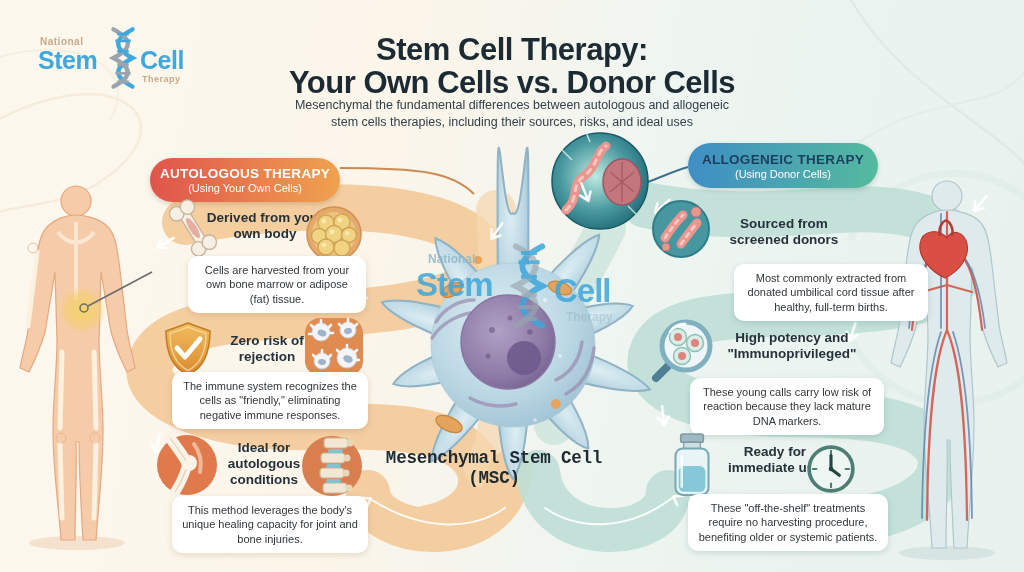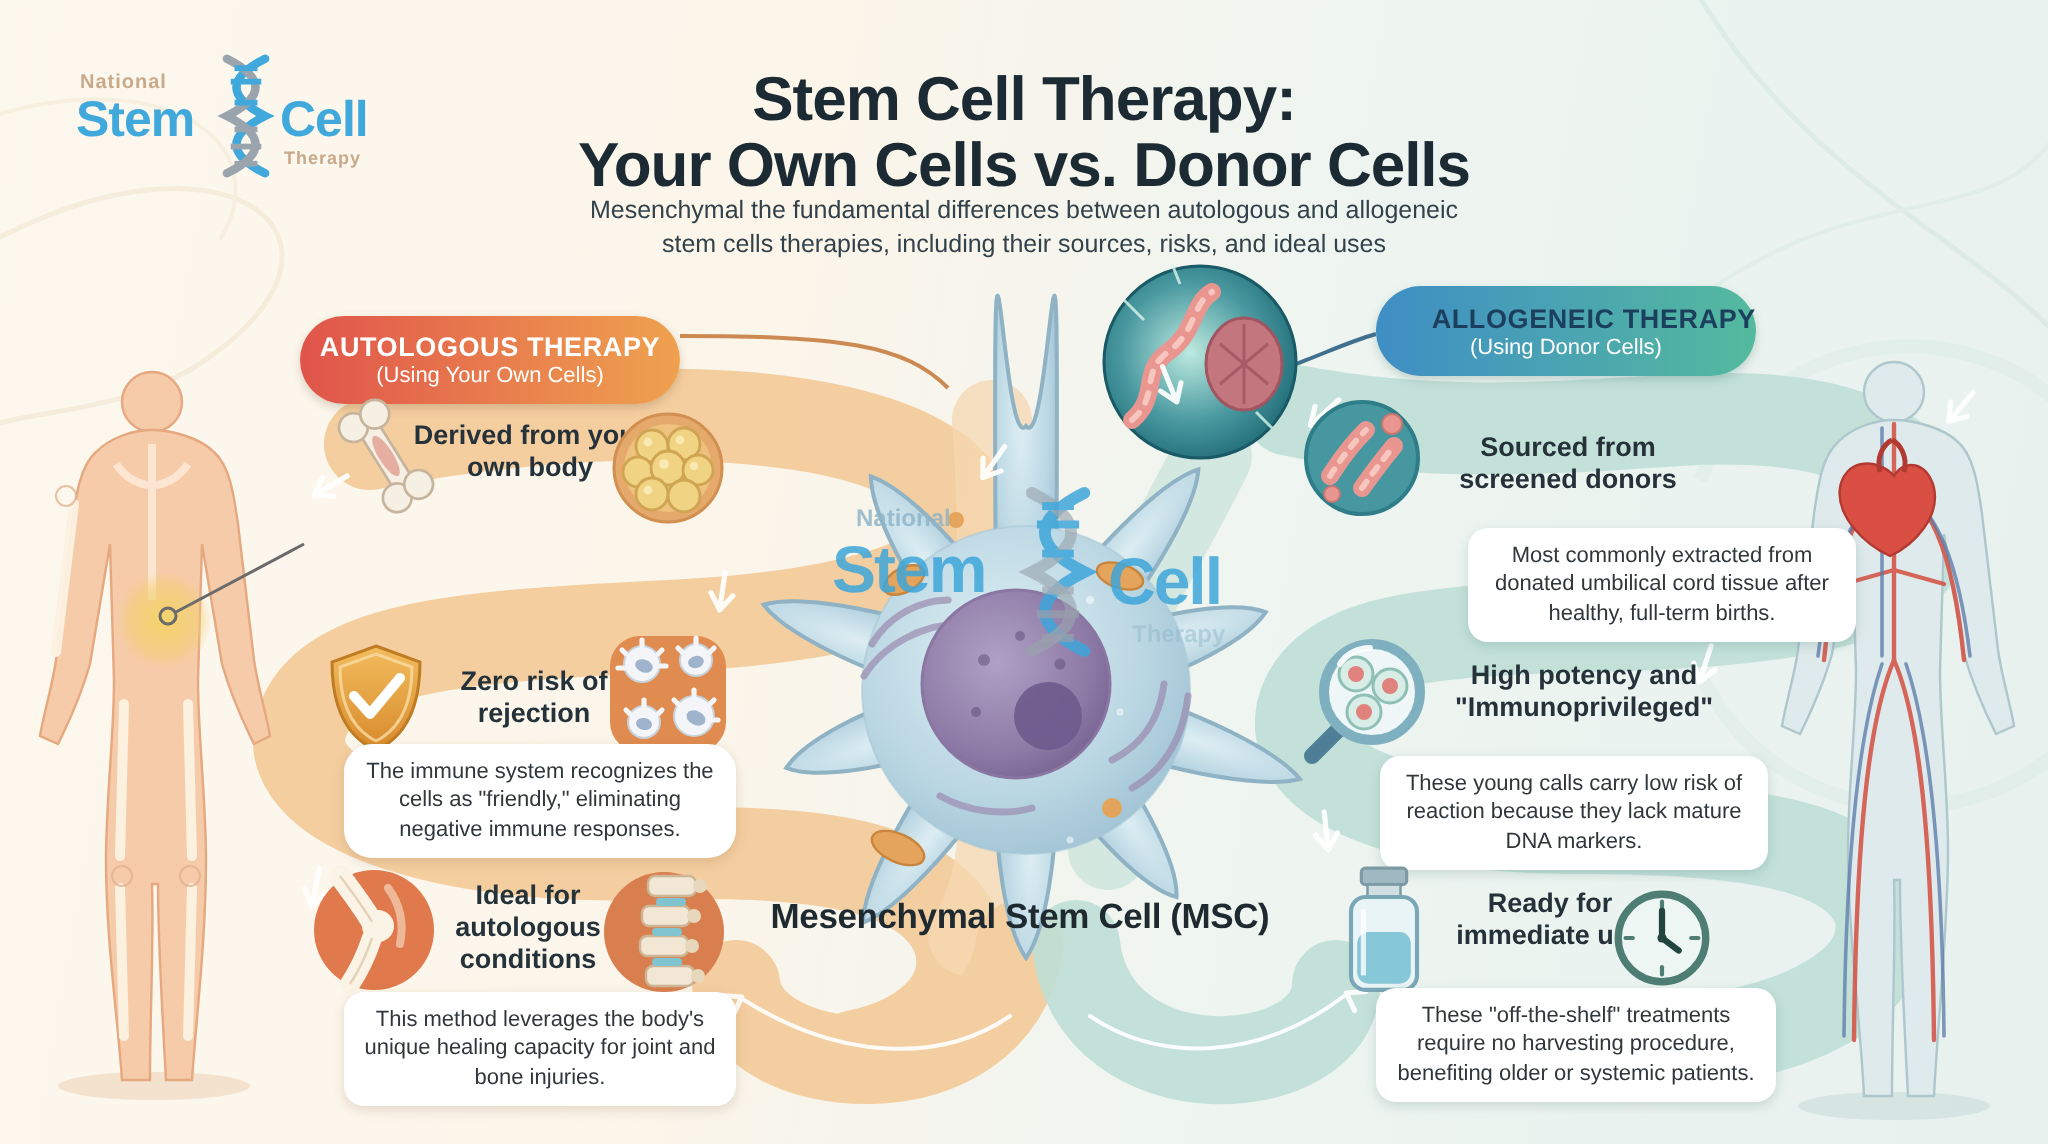--- a/index.html
+++ b/index.html
@@ -14,21 +14,21 @@
   .title{font-weight:700;color:#1c2b33;font-size:31px;line-height:1.06;text-align:center;letter-spacing:-.5px;}
   .subtitle{font-weight:500;color:#33414a;font-size:12.5px;line-height:1.35;text-align:center;}
   
   .logo-small{font-size:10px;color:#c8a98a;font-weight:600;letter-spacing:.5px;}
   .logo-big{font-size:25px;font-weight:700;color:#41a8dc;letter-spacing:-.5px;}
   
   .banner{border-radius:23px;text-align:center;display:flex;flex-direction:column;justify-content:center;box-shadow:0 2px 5px rgba(120,90,60,.25);}
   .banner-l{background:linear-gradient(90deg,#e0544b,#efa24f);}
   .banner-r{background:linear-gradient(90deg,#3f8ec5,#54ba9e);box-shadow:0 2px 5px rgba(60,110,100,.25);}
   .banner .t1{font-size:13.5px;font-weight:700;color:#fff;letter-spacing:.3px;}
-  .banner-r .t1{color:#1d3f5e;text-align:right;}
+  .banner-r .t1{color:#1d3f5e;}
   .banner .t2{font-size:11px;font-weight:500;color:#fff;margin-top:1px;}
   
   .card-head{font-weight:700;font-size:13.5px;line-height:1.18;color:#25323a;text-align:center;}
   .card-body{font-weight:500;font-size:11px;line-height:1.3;color:#31363a;text-align:center;
     background:#fff;border-radius:10px;padding:7px 8px;box-shadow:0 2px 6px rgba(140,110,70,.22);}
   .card-body.teal{box-shadow:0 2px 6px rgba(70,120,110,.22);}
   .caption{font-weight:700;font-size:17.5px;color:#1e2a30;text-align:center;letter-spacing:-.2px;}
   
   .wm{color:#3ea6da;opacity:.85;}
   .wm-small{font-size:12px;color:#8fb6c9;font-weight:600;}
@@ -329,20 +329,21 @@
       </g>
       <g fill="#fbe9b4">
           <circle cx="18" cy="15" r="2.2"></circle>
           <circle cx="34" cy="14" r="2.2"></circle>
           <circle cx="26" cy="26" r="2.4"></circle>
           <circle cx="18" cy="39" r="2.2"></circle>
           <circle cx="41" cy="27" r="2"></circle>
         </g>
     </svg>
   </div>
+  <div class="abs card-body" style="left:188px;top:256px;width:162px;">Cells are harvested from your own bone marrow or adipose (fat) tissue.</div>
 
   <div class="abs icon-box" style="left:162px;top:320px;width:52px;height:58px;">
     <svg width="52" height="58" viewBox="0 0 52 58">
       <path d="M26,3 L48,11 C48,32 42,48 26,55 C10,48 4,32 4,11 Z" fill="url(#goldshield)" stroke="#c07c22" stroke-width="1.5"></path>
       <path d="M26,7 L44,13.5 C44,31 39,44 26,50.5 C13,44 8,31 8,13.5 Z" fill="none" stroke="#f7dca2" stroke-width="1.5" opacity=".8"></path>
       <path d="M15,28 L23,37 L38,19" fill="none" stroke="#ffffff" stroke-width="5" stroke-linecap="round" stroke-linejoin="round"></path>
     </svg>
   </div>
   <div class="abs card-head" style="left:208px;top:333px;width:118px;">Zero risk of rejection</div>
   <div class="abs icon-box" style="left:303px;top:316px;width:62px;height:62px;">
@@ -361,21 +362,21 @@
         <path d="M44,29 L44,32 M34,34 L36,36 M54,34 L52,36 M56,44 L53,44"></path>
       </g>
       <g fill="#9fb4cc">
           <ellipse cx="19" cy="17" rx="4.5" ry="3.2" transform="rotate(20 19 17)"></ellipse>
           <ellipse cx="45" cy="15" rx="4" ry="3" transform="rotate(-15 45 15)"></ellipse>
           <ellipse cx="19" cy="46" rx="4" ry="3" transform="rotate(10 19 46)"></ellipse>
           <ellipse cx="45" cy="43" rx="5" ry="3.5" transform="rotate(25 45 43)"></ellipse>
         </g>
     </svg>
   </div>
-  <div class="abs card-body" style="left:172px;top:372px;width:180px;border-radius:14px;">The immune system recognizes the cells as "friendly," eliminating negative immune responses.</div>
+  <div class="abs card-body" style="left:172px;top:372px;width:180px;">The immune system recognizes the cells as "friendly," eliminating negative immune responses.</div>
 
   <div class="abs icon-box" style="left:156px;top:432px;width:62px;height:66px;">
     <svg width="62" height="66" viewBox="0 0 62 66">
       <circle cx="31" cy="33" r="30" fill="#e07a4c"></circle>
       <path d="M14,6 C20,14 26,22 30,29" stroke="#faf3e6" stroke-width="11" stroke-linecap="round" fill="none"></path>
       <path d="M30,37 C27,46 23,54 19,60" stroke="#faf3e6" stroke-width="10" stroke-linecap="round" fill="none"></path>
       <circle cx="33" cy="31" r="8" fill="#faf3e6"></circle>
       <path d="M14,6 C20,14 26,22 30,29 M30,37 C27,46 23,54 19,60" stroke="#dcc3a6" stroke-width="1.2" fill="none" opacity=".7"></path>
       <path d="M38,12 C44,20 46,30 44,40" stroke="#f3c9ad" stroke-width="4" fill="none" stroke-linecap="round" opacity=".8"></path>
     </svg>
@@ -486,15 +487,15 @@
       <g stroke="#9aa4ad" stroke-width="3" opacity=".75">
           <line x1="16" y1="39" x2="28" y2="39"></line>
           <line x1="14" y1="48" x2="30" y2="48"></line>
           <line x1="16" y1="57" x2="28" y2="57"></line>
         </g>
     </svg>
     <span class="abs wm-big" style="left:146px;top:32px;">Cell</span>
     <span class="abs wm-small" style="left:158px;top:70px;opacity:.55;">Therapy</span>
   </div>
 
-  <div class="abs caption" style="left:384px;top:448px;width:252px;">Mesenchymal Stem Cell (MSC)</div>
+  <div class="abs caption" style="left:368px;top:448px;width:252px;font-family:Liberation Mono, monospace;">Mesenchymal Stem Cell (MSC)</div>
 
 </div>
 
 </body></html>

